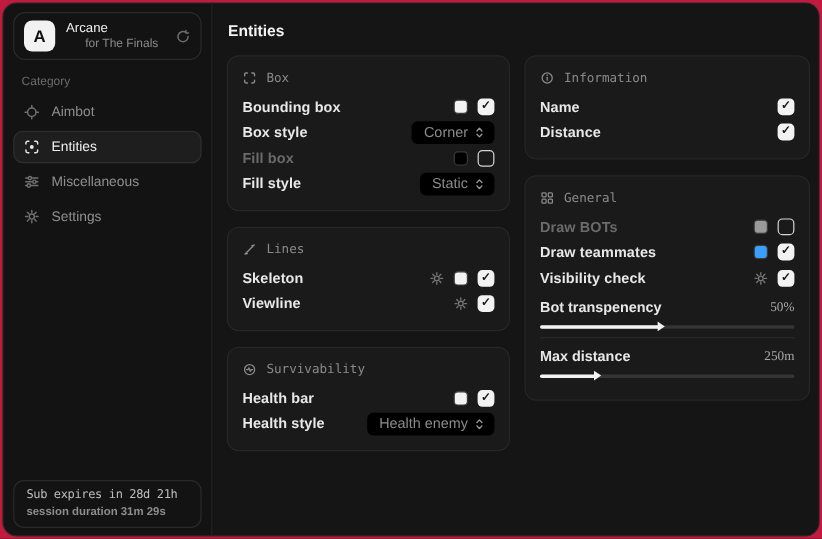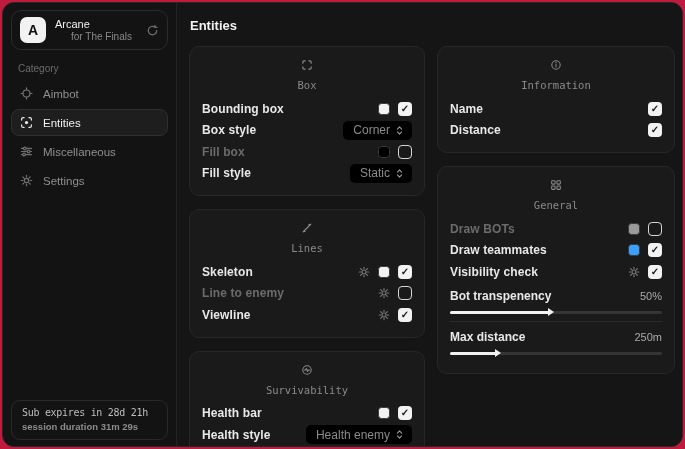--- a/index.html
+++ b/index.html
@@ -69,21 +69,21 @@
   .cols { display:flex; gap:12px; align-items:flex-start; }
   .col1 { width:236px; flex:0 0 236px; }
   .col2 { width:238px; flex:0 0 238px; }
   .panel {
     background:#1a1a1a; border:1px solid #272727; border-radius:10px;
     padding:9px 12px 11px 12px; margin-bottom:13px;
   }
   .panel-head {
     display:flex; align-items:center; gap:8px;
     color:#8a8a8a; font-family:"DejaVu Sans Mono", monospace;
-    font-size:10.5px; margin:3px 0 7px 0;flex-direction:column;
+    font-size:10.5px; margin:3px 0 7px 0;
   }
   .panel-head .picon { display:flex; color:#8a8a8a; }
   .row {
     height:21.5px; display:flex; align-items:center;
   }
   .row-label { color:#e8e8e8; font-size:12px; font-weight:600; flex:1; letter-spacing:0.1px; }
   .row-label.dim { color:#6b6b6b; }
   .ctrl { display:flex; align-items:center; gap:8px; }
   .gear { color:#777; display:flex; }
   .swatch { width:12px; height:12px; border-radius:3.5px; border:1px solid #3a3a3a; }
@@ -98,21 +98,21 @@
     background:#000000; border-radius:5px;
     height:19px; padding:0 7px 0 10px;
     display:flex; align-items:center; gap:4px;
     color:#8b8b8b; font-size:12px;
   }
   .dropdown .sorticon { display:flex; color:#9a9a9a; }
   
   .slider-group { margin-top:4px; }
   .slider-label-row { display:flex; align-items:center; height:18px; }
   .slider-label { color:#e8e8e8; font-size:12px; font-weight:600; flex:1; }
-  .slider-value { color:#a9a9a9; font-size:11px; }
+  .slider-value { color:#a9a9a9; font-size:11px;font-family:Liberation Serif, serif; }
   .slider-track {
     position:relative; height:3px; border-radius:2px;
     background:#353535; margin:6px 0 7px 0;
   }
   .slider-fill {
     position:absolute; left:0; top:0; bottom:0;
     background:#f2f2f2; border-radius:2px;
   }
   .slider-thumb {
     position:absolute; top:50%; transform:translateY(-50%);
@@ -314,31 +314,20 @@
             <span class="ctrl">
               <span class="gear">
                 <svg width="12" height="12" viewBox="0 0 16 16">
                     <use href="#i-gear"></use>
                   </svg>
               </span>
               <span class="swatch" style="background: rgb(242, 242, 242);"></span>
               <span class="checkbox on">
                   <span class="check">✓</span>
                 </span>
-            </span>
-          </div>
-          <div class="row">
-            <span class="row-label dim">Line to enemy</span>
-            <span class="ctrl">
-              <span class="gear">
-                <svg width="12" height="12" viewBox="0 0 16 16">
-                    <use href="#i-gear"></use>
-                  </svg>
-              </span>
-              <span class="checkbox off"></span>
             </span>
           </div>
           <div class="row">
             <span class="row-label">Viewline</span>
             <span class="ctrl">
               <span class="gear">
                 <svg width="12" height="12" viewBox="0 0 16 16">
                     <use href="#i-gear"></use>
                   </svg>
               </span>

